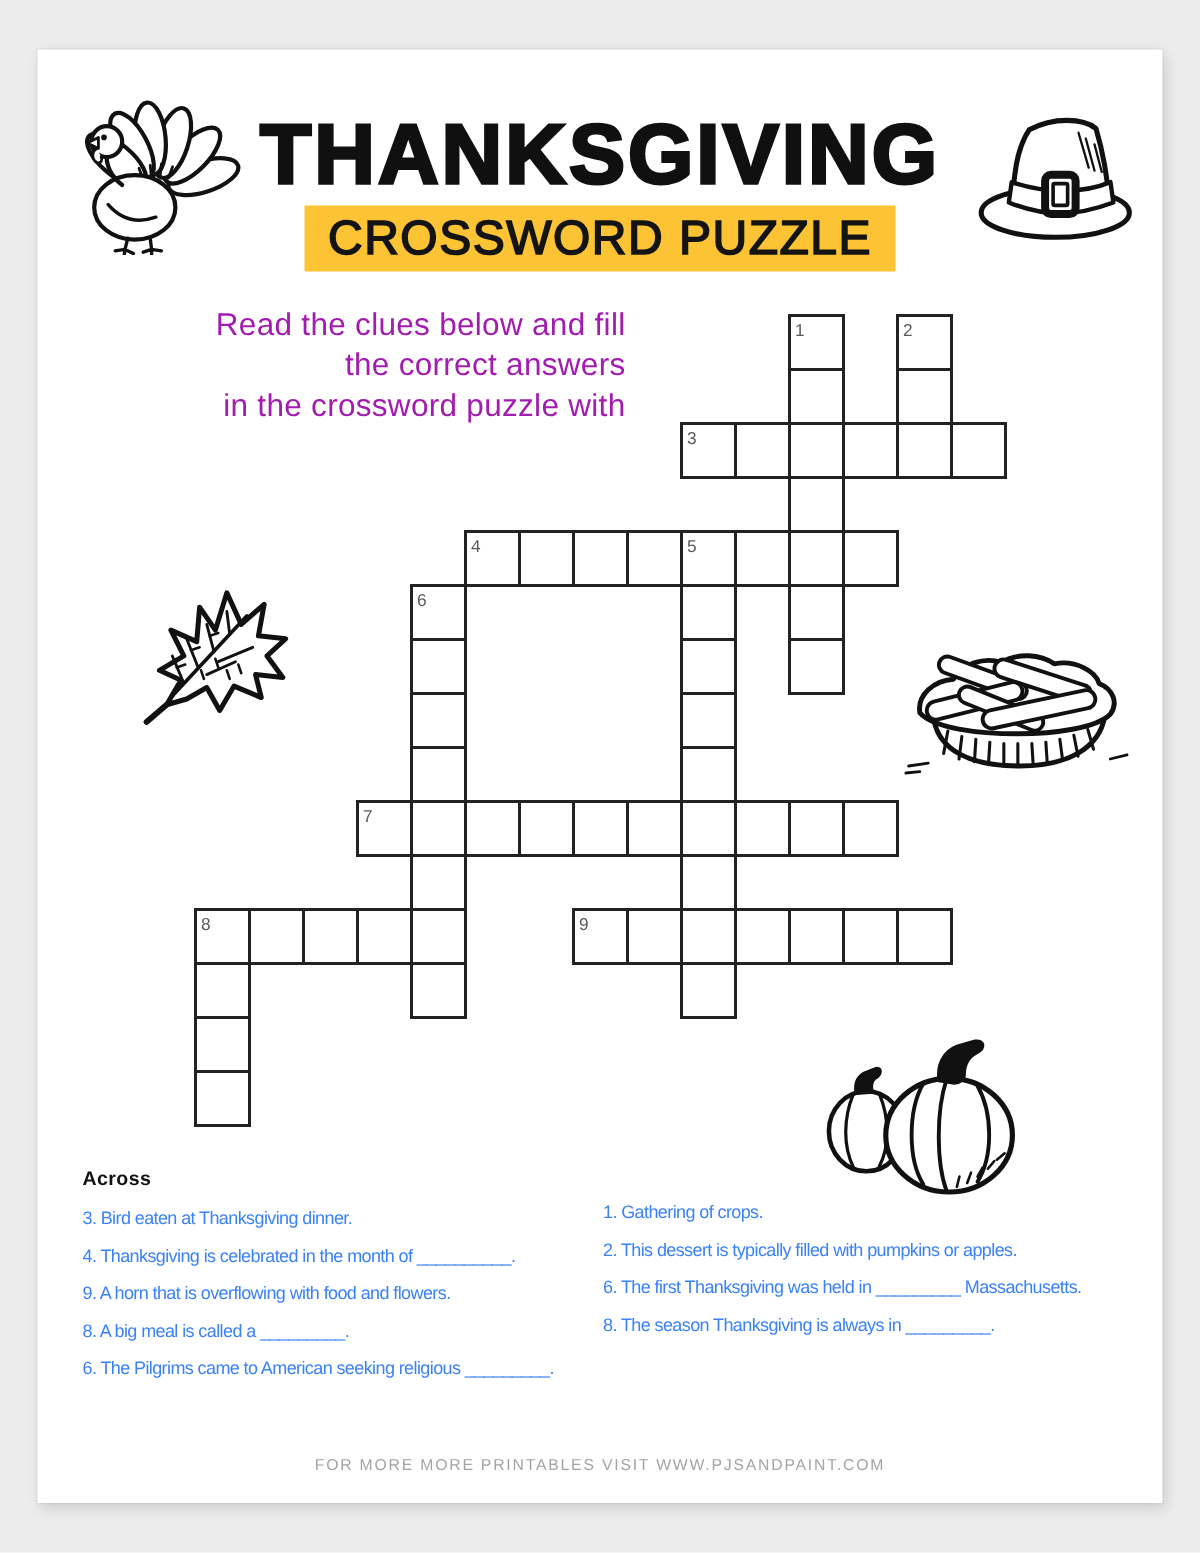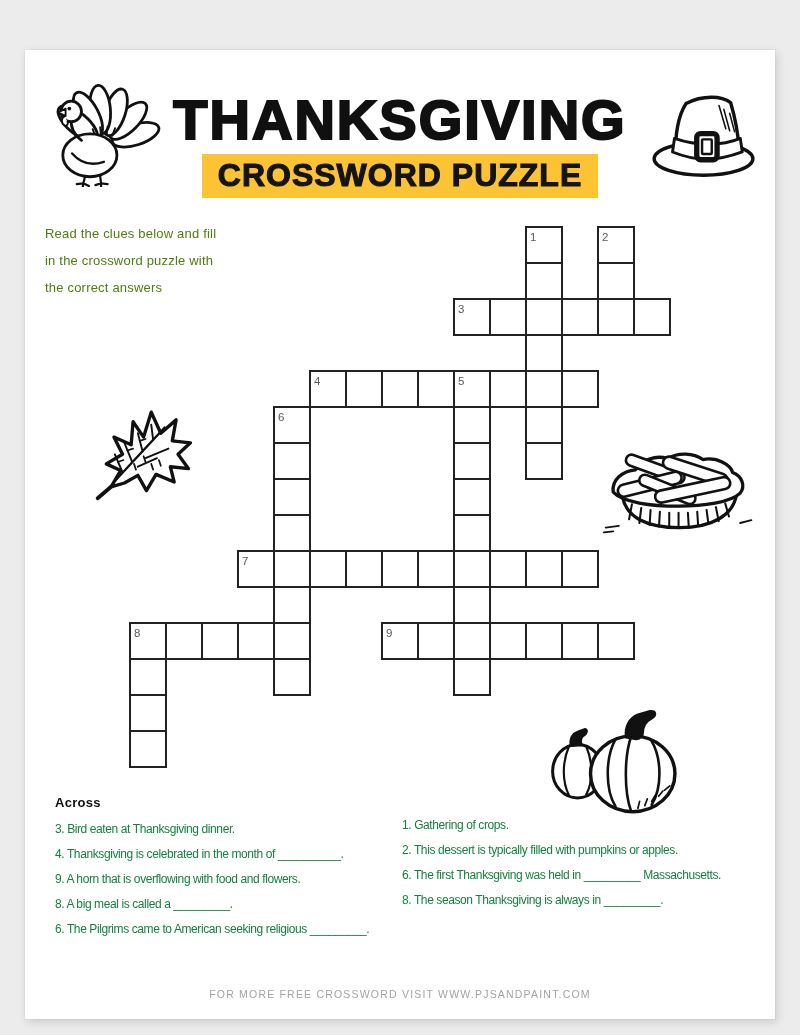--- a/index.html
+++ b/index.html
@@ -2,43 +2,43 @@
 <html><head>
 <meta charset="utf-8">
 <style>
   html,body{margin:0;padding:0;}
   body{
     width:800px;height:1035px;position:relative;overflow:hidden;
     background:#ececec;
     font-family:"Liberation Sans","DejaVu Sans",sans-serif;
   }
   .sheet{
-    position:absolute;left:25px;top:50px;width:750px;height:969px;
+    position:absolute;left:25px;top:33px;width:750px;height:969px;
     background:#ffffff;
     box-shadow:2px 3px 9px rgba(0,0,0,.14), 0 0 0 1px #e4e4e4;
   }
   .abs{position:absolute;}
   .page-title{
     left:0;top:40px;width:750px;text-align:center;
     font-size:56px;font-weight:900;letter-spacing:2px;color:#101010;
     -webkit-text-stroke:2.2px #101010;
     line-height:60px;white-space:nowrap;
   }
   .subtitle-wrap{left:0;top:104px;width:750px;text-align:center;}
   .subtitle-highlight{
     display:inline-block;padding:3px 16px 4px 16px;
-    font-size:32px;font-weight:700;letter-spacing:1px;color:#141414;
+    font-size:32px;font-weight:400;letter-spacing:1px;color:#141414;
     -webkit-text-stroke:1.1px #141414;white-space:nowrap;
   }
   .instructions{
-    left:20px;top:170px;width:372px;text-align:left;
-    font-size:13px;line-height:27px;color:#4d7c0f;letter-spacing:.2px;
+    left:20px;top:170px;width:372px;text-align:right;
+    font-size:21px;line-height:27px;color:#a21caf;letter-spacing:.2px;
   }
   .clue-heading{font-size:13px;font-weight:900;color:#101010;letter-spacing:.3px;}
-  .clue{font-size:12px;line-height:13px;margin-bottom:12px;color:#15803d;
+  .clue{font-size:12px;line-height:13px;margin-bottom:12px;color:#3b82f6;
         letter-spacing:-0.4px;white-space:nowrap;}
   .footer-text{
     left:0;top:938px;width:750px;text-align:center;
     font-size:10.5px;letter-spacing:1.2px;color:#a3a3a3;
   }
   svg.grid{left:0;top:0;width:750px;height:969px;}
   svg.grid rect.cell{fill:#ffffff;stroke:#222222;stroke-width:2px;shape-rendering:crispEdges;}
   svg.grid text.cellnum{font-family:"Liberation Sans","DejaVu Sans",sans-serif;font-size:11.5px;}
   .illus path,.illus ellipse,.illus circle,.illus rect{vector-effect:none;}
 </style>
@@ -79,22 +79,22 @@
       <path d="M29,64 C27,48 31,26 39,14 C56,5 76,6 85,13 C90,30 93,48 94,63 C72,72 48,72 29,64 Z"></path>
       <path d="M78,20 l6,22 M84,24 l5,19 M73,16 l7,24" stroke-width="1.6" fill="none"></path>
       <path d="M27,50 C50,58 76,58 95,50 L97,64 C70,74 50,74 25,64 Z" stroke-width="3"></path>
       <rect x="50" y="45" width="21" height="27" rx="4" stroke-width="5.5"></rect>
       <rect x="55.5" y="51" width="10" height="15" rx="1" stroke-width="2.5"></rect>
     </g>
   </svg>
 
   <div class="abs instructions">
     <div>Read the clues below and fill</div>
+    <div>the correct answers</div>
     <div>in the crossword puzzle with</div>
-    <div>the correct answers</div>
   </div>
 
   <svg class="abs grid" viewBox="0 0 750 969">
       <rect x="501" y="177" width="36" height="36" class="cell"></rect>
       <rect x="501" y="213" width="36" height="36" class="cell"></rect>
       <rect x="501" y="249" width="36" height="36" class="cell"></rect>
       <rect x="501" y="285" width="36" height="36" class="cell"></rect>
       <rect x="501" y="321" width="36" height="36" class="cell"></rect>
       <rect x="501" y="357" width="36" height="36" class="cell"></rect>
       <rect x="501" y="393" width="36" height="36" class="cell"></rect>
@@ -223,15 +223,15 @@
 
   <div class="abs" style="left:377px;top:745px;width:373px">
     <div style="margin-top:24px">
         <div class="clue">1. Gathering of crops.</div>
         <div class="clue">2. This dessert is typically filled with pumpkins or apples.</div>
         <div class="clue">6. The first Thanksgiving was held in _________ Massachusetts.</div>
         <div class="clue">8. The season Thanksgiving is always in _________.</div>
       </div>
   </div>
 
-  <div class="abs footer-text">FOR MORE FREE CROSSWORD VISIT WWW.PJSANDPAINT.COM</div>
+  <div class="abs footer-text">FOR MORE MORE PRINTABLES VISIT WWW.PJSANDPAINT.COM</div>
 
 </div>
 
 </body></html>

